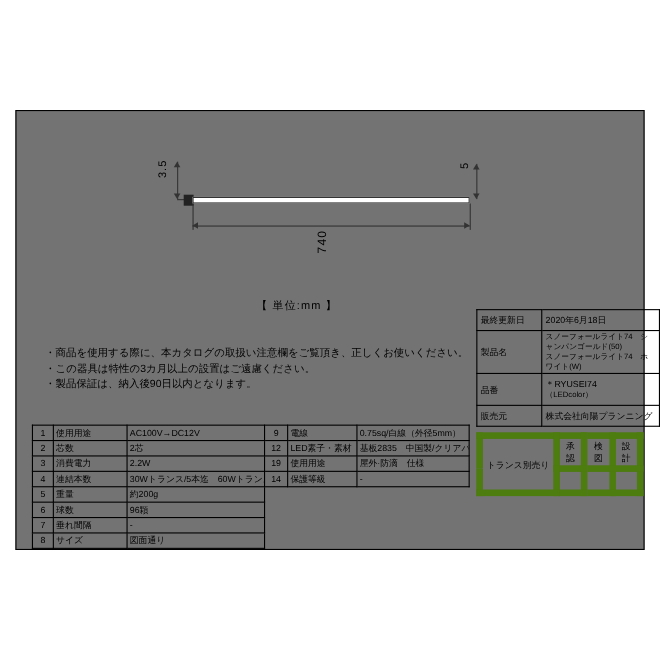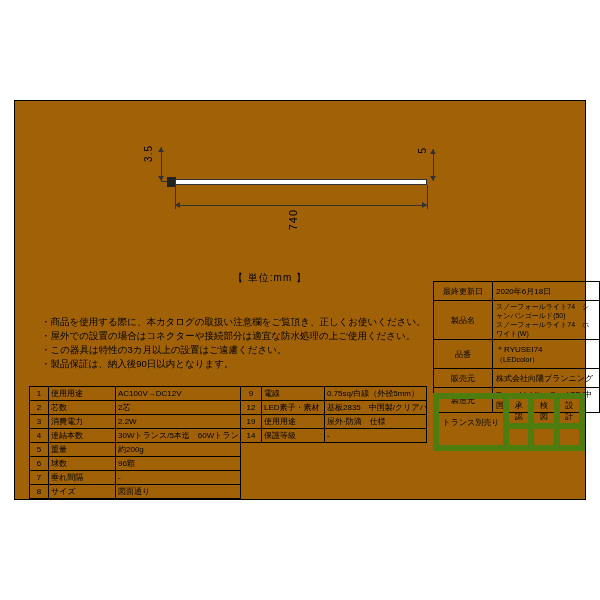--- a/index.html
+++ b/index.html
@@ -9,21 +9,21 @@
     font-family:"Liberation Sans", sans-serif;
     color:#000;
     overflow:hidden;
   }
   .sheet{
     position:absolute;
     left:14px; top:100px;
     width:572px; height:400px;
     border:1px solid #000;
     box-sizing:border-box;
-    background:#a16207;
+    background:#737373;
   }
 
   
   .drawing{
     position:absolute;
     left:0; top:0;
     width:428px; height:190px;
   }
   .rod{
     position:absolute;
@@ -163,21 +163,21 @@
     border-collapse:collapse;
     font-size:8px;
     table-layout:fixed;
   }
   .info-table td{
     border:1px solid #000;
     padding:1px 3px;
     vertical-align:middle;
     overflow:hidden;
   }
-  .info-label{ width:52px; text-align:center; }
+  .info-label{ width:52px; }
   .info-value{ width:100px; }
   .tall{ height:30px; }
   .tall2{ height:26px; }
   .r-h{ height:16px; }
   .small{ font-size:7px; line-height:9px; }
   .center{ text-align:left; }
 
   .sign-table{
     position:absolute;
     left:418px; top:292px;
@@ -220,21 +220,20 @@
     <div class="dim-h"></div>
     <div class="dim-h-arrow-l"></div>
     <div class="dim-h-arrow-r"></div>
     <div class="lbl-740">740</div>
 
     <div class="unit-note">【 単位:mm 】</div>
   </div>
 
   <div class="notes">
     <div>・商品を使用する際に、本カタログの取扱い注意欄をご覧頂き、正しくお使いください。</div>
-    <div>・屋外での設置の場合はコネクターや接続部分は適宜な防水処理の上ご使用ください。</div>
     <div>・この器具は特性の3カ月以上の設置はご遠慮ください。</div>
     <div>・製品保証は、納入後90日以内となります。</div>
   </div>
 
   <table class="spec-table">
     <tbody>
         <tr>
       <td class="c-no">1</td>
       <td class="c-key">使用用途</td>
       <td class="c-val">AC100V→DC12V</td>
@@ -318,24 +317,20 @@
       <td class="info-label tall2">品番</td>
       <td class="info-value center">
         <div>＊RYUSEI74</div>
         <div class="small">（LEDcolor）</div>
       </td>
     </tr>
     <tr>
       <td class="info-label r-h">販売元</td>
       <td class="info-value center">株式会社向陽プランニング</td>
     </tr>
-    <tr>
-      <td class="info-label r-h">製造元</td>
-      <td class="info-value center">Rayer Lighting Co., LTD(中国)</td>
-    </tr>
   </tbody>
     </table>
 
   <table class="sign-table">
     <tbody>
         <tr>
       <td class="sign-left" rowspan="2">トランス別売り</td>
       <td>承認</td>
       <td>検図</td>
       <td>設計</td>

